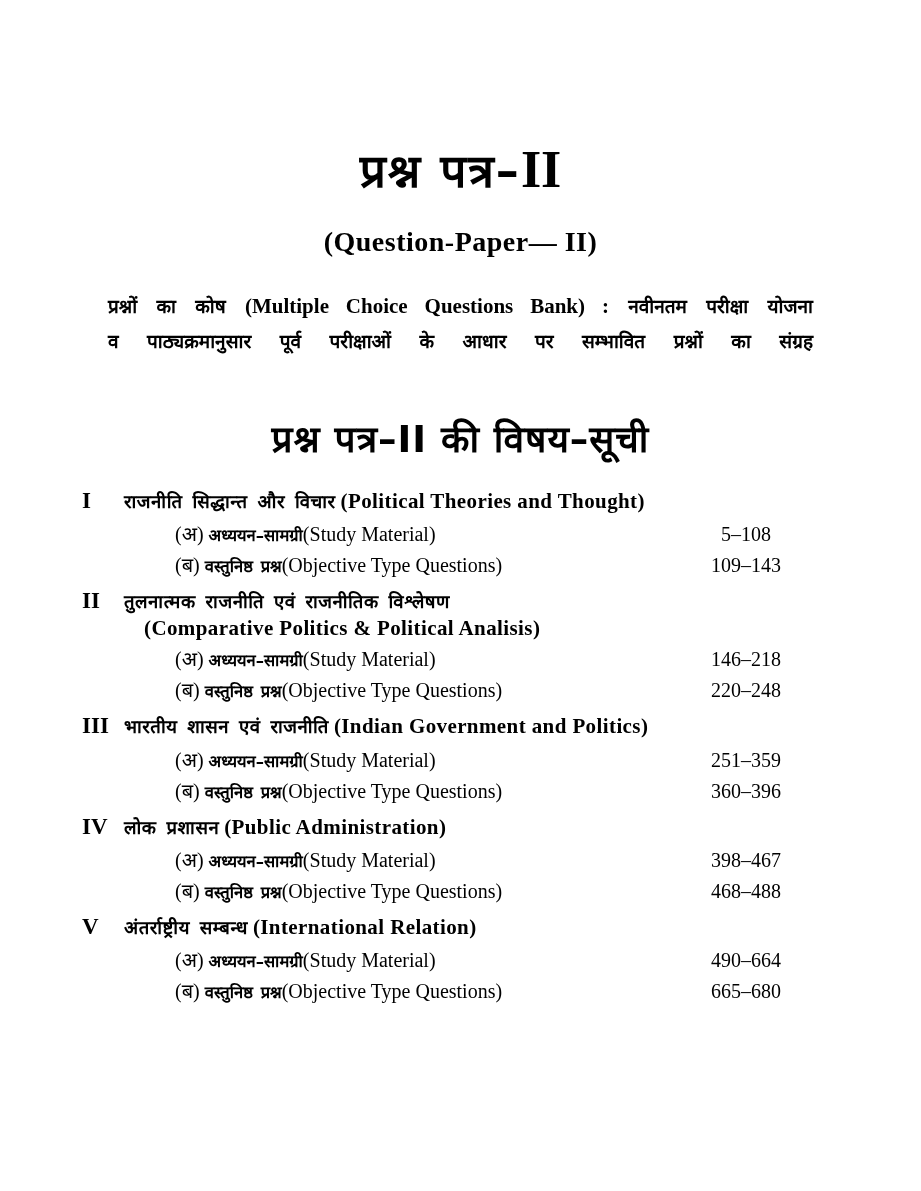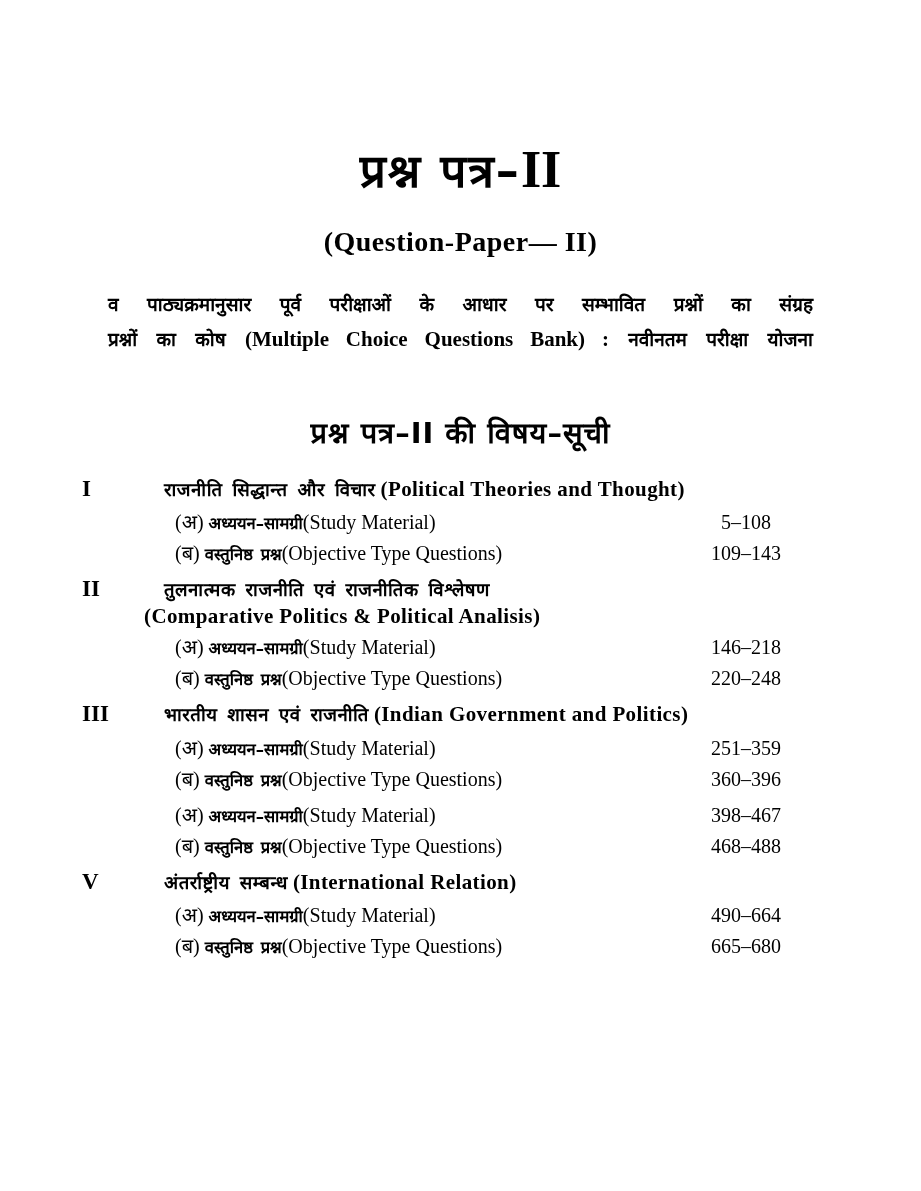--- a/index.html
+++ b/index.html
@@ -66,21 +66,21 @@
     font-weight: bold;
     font-size: 21px;
     word-spacing: 1px;
   }
 
   
   .contents-heading {
     text-align: center;
     font-family: "DejaVu Sans", sans-serif;
     font-weight: bold;
-    font-size: 29px;
+    font-size: 37px;
     letter-spacing: 1px;
     margin: 0;
     padding-top: 54px;
     padding-bottom: 18px;
   }
 
   
   .toc {
     margin-top: 6px;
   }
@@ -98,21 +98,20 @@
     font-weight: bold;
     font-size: 23px;
     text-align: left;
     padding-left: 4px;
     box-sizing: border-box;
   }
   .head-text {
     flex: 1 1 auto;
     font-size: 20px;
     line-height: 1.4;
-    margin-left: 40px;
   }
   .hi {
     font-family: "DejaVu Sans", sans-serif;
     font-weight: bold;
     font-size: 18.5px;
     letter-spacing: 0.5px;
     word-spacing: 3px;
   }
   .en-b {
     font-family: "Liberation Serif", serif;
@@ -164,26 +163,26 @@
 
 <div class="page">
 
   <h1 class="main-title">
     <span>प्रश्न  पत्र–</span><span class="rom">II</span>
   </h1>
 
   <h2 class="sub-title">(Question-Paper— II)</h2>
 
   <div class="intro">
-    <div>व  पाठ्यक्रमानुसार  पूर्व  परीक्षाओं  के  आधार  पर  सम्भावित  प्रश्नों  का  संग्रह</div>
     <div>
       <span>प्रश्नों  का  कोष</span>
       <span class="en">(Multiple Choice Questions Bank) :</span>
       <span>नवीनतम  परीक्षा  योजना</span>
     </div>
+    <div>व  पाठ्यक्रमानुसार  पूर्व  परीक्षाओं  के  आधार  पर  सम्भावित  प्रश्नों  का  संग्रह</div>
   </div>
 
   <h3 class="contents-heading">प्रश्न  पत्र–II  की  विषय–सूची</h3>
 
   <div class="toc">
 
     <div class="toc-group">
       <div class="toc-head">
         <div class="roman">I</div>
         <div class="head-text">
@@ -255,20 +254,27 @@
         <div class="row-indent"></div>
         <div class="row-label">
           <span class="en-s">(ब)</span>
           <span class="hi-s">वस्तुनिष्ठ  प्रश्न</span><span class="en-s">(Objective Type Questions)</span>
         </div>
         <div class="row-pages">360–396</div>
       </div>
     </div>
 
     <div class="toc-group">
+      <div class="toc-head">
+        <div class="roman">IV</div>
+        <div class="head-text">
+          <span class="hi">लोक  प्रशासन</span>
+          <span class="en-b">(Public Administration)</span>
+        </div>
+      </div>
       <div class="toc-row">
         <div class="row-indent"></div>
         <div class="row-label">
           <span class="en-s">(अ)</span>
           <span class="hi-s">अध्ययन–सामग्री</span><span class="en-s">(Study Material)</span>
         </div>
         <div class="row-pages">398–467</div>
       </div>
       <div class="toc-row">
         <div class="row-indent"></div>

